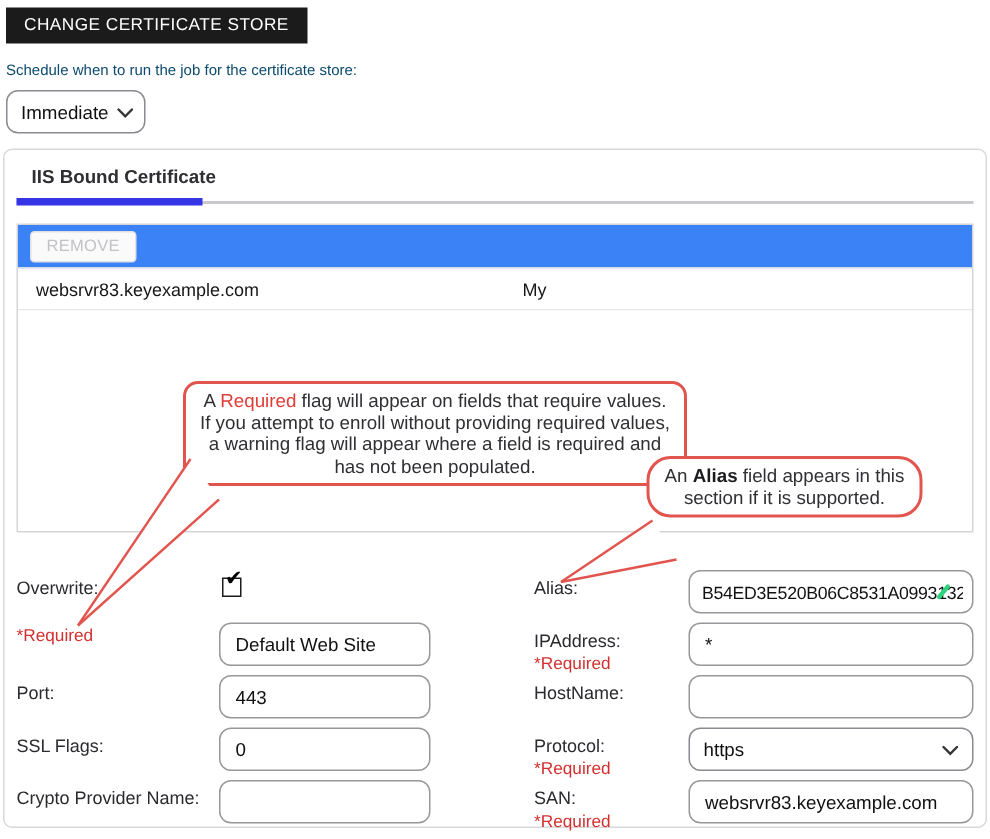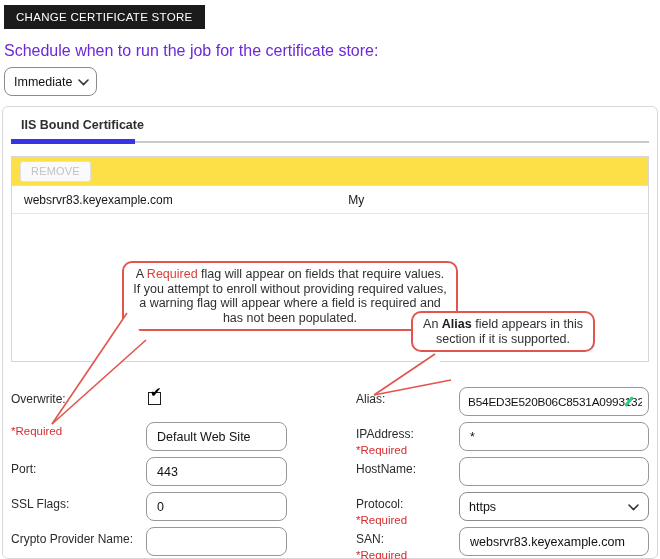--- a/index.html
+++ b/index.html
@@ -2,38 +2,38 @@
 <html><head>
 <meta charset="utf-8">
 <style>
   * { margin:0; padding:0; box-sizing:border-box; }
   html,body { width:660px; height:559px; background:#fff;
     font-family:"Liberation Sans","DejaVu Sans",sans-serif; color:#222; overflow:hidden; }
 
   
   .top-btn { display:inline-block; margin:5px 0 0 4px; background:#1b1b1b; color:#fff;
     font-size:11.5px; letter-spacing:.3px; padding:6px 12px 6px 12px; font-weight:500; cursor:pointer; }
-  .schedule-label { margin:13px 0 0 4px; font-size:16px; color:#6d28d9; }
+  .schedule-label { margin:13px 0 0 4px; font-size:10px; color:#0c4a6e; }
   .select-box { position:relative; display:flex; align-items:center; justify-content:space-between;
     border:1px solid #8a8a90; border-radius:8px; background:#fff; height:29px; padding:12px 9px;
     font-size:12.5px; color:#111; cursor:pointer; }
   .schedule-select { width:93px; margin:7px 0 0 4px; }
   .chev { flex:0 0 auto; margin-left:6px; }
 
   
   .panel { position:relative; margin:10px 2px 0 2px; height:453px;
     border:1px solid #d8d8dc; border-radius:6px; background:#fff; padding:8px; }
   .tab-title { font-size:12.5px; font-weight:bold; color:#2e2e33; margin:3px 0 0 10px; }
   .tabbar { position:relative; margin-top:9px; height:2px; background:#c9c9cd; }
   .tab-ind { position:absolute; left:0; top:-2px; width:124px; height:5px; background:#3535e6; }
 
   
   .table-box { margin-top:13px; border:1px solid #d5d5da; height:206px;
     display:flex; flex-direction:column; background:#fff; }
-  .toolbar { height:29px; background:#fde047; border-bottom:1px solid #dcdce0;
+  .toolbar { height:29px; background:#3b82f6; border-bottom:1px solid #dcdce0;
     display:flex; align-items:center; justify-content:space-between; padding:0 8px; }
   .remove-btn { color:#c2c2c7; background:#fafafb; border:1px solid #e1e1e4; border-radius:3px;
     font-size:11px; letter-spacing:.2px; padding:3px 10px 4px; cursor:default;
     font-family:inherit; }
   .total { font-size:14px; color:#2c2c30;margin-top:44px; }
   .thead { height:29px; display:flex; align-items:stretch; background:#fcfcfd;
     border-bottom:1px solid #dddde1; font-weight:bold; color:#515156; font-size:12.5px; }
   .thead .cell, .trow .cell { display:flex; align-items:center; padding-left:12px; }
   .c1 { width:51%; } .c2 { width:49%; border-left:1px solid #dadade; }
   .trow { height:28px; display:flex; font-size:12px; color:#161618;
@@ -58,21 +58,21 @@
   .cbx .mark { position:absolute; top:-9px; left:1px; font-size:14px; font-weight:bold; color:#000; }
   .sel-field { width:100%; height:29px; }
 
   
   .callout { position:absolute; z-index:4; background:#fff; border:2px solid #e2544e;
     border-radius:10px; text-align:center; font-size:12.5px; line-height:14.6px;
     color:#303034; padding:4px 9px; }
   .callout .hl-red { color:#e03c36; }
   .callout .hl-bold { font-weight:bold; color:#1c1c1e; }
   .callout-required { left:119px; top:154px; width:336px; }
-  .callout-alias { left:408px; top:204px; width:184px; }
+  .callout-alias { left:428px; top:204px; width:184px;border-radius:16px; }
   .tails { position:absolute; left:0; top:0; width:100%; height:100%; z-index:5; pointer-events:none; }
 </style>
 </head>
 <body>
 
 
 
 <div class="top-btn">CHANGE CERTIFICATE STORE</div>
 
 <div class="schedule-label">Schedule when to run the job for the certificate store:</div>

